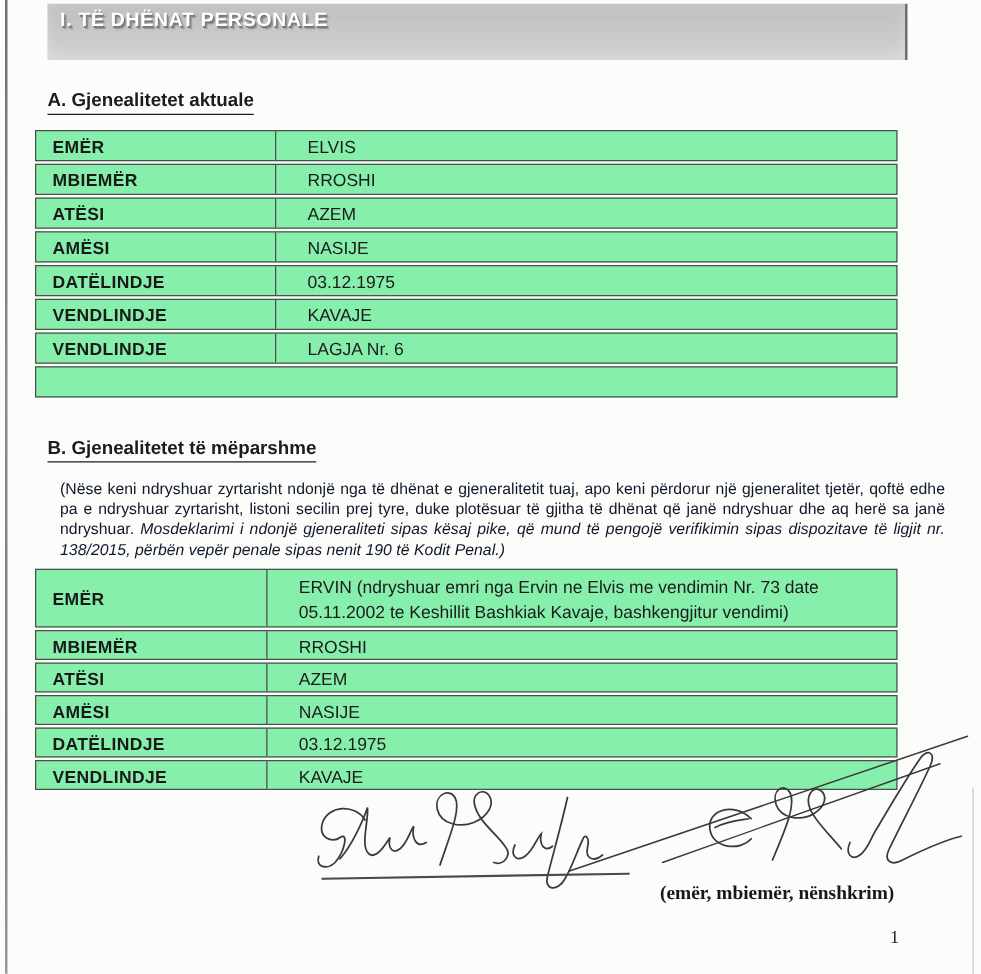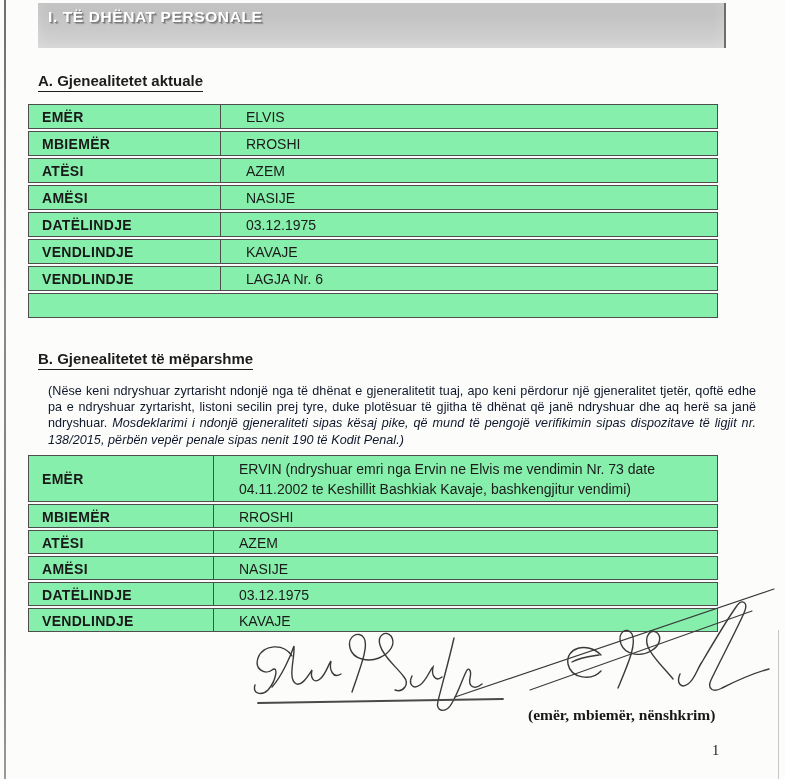--- a/index.html
+++ b/index.html
@@ -143,21 +143,21 @@
 
   <div class="heading heading-b">
     <span>B. Gjenealitetet të mëparshme</span>
   </div>
 
   <div class="note"><span>(Nëse keni ndryshuar zyrtarisht ndonjë nga të dhënat e gjeneralitetit tuaj, apo keni përdorur një gjeneralitet tjetër, qoftë edhe pa e ndryshuar zyrtarisht, listoni secilin prej tyre, duke plotësuar të gjitha të dhënat që janë ndryshuar dhe aq herë sa janë ndryshuar. </span><span class="it">Mosdeklarimi i ndonjë gjeneraliteti sipas kësaj pike, që mund të pengojë verifikimin sipas dispozitave të ligjit nr. 138/2015, përbën vepër penale sipas nenit 190 të Kodit Penal.)</span></div>
 
   <div class="table table-b">
     <div class="row tall">
       <div class="cell-label">EMËR</div>
-      <div class="cell-value">ERVIN (ndryshuar emri nga Ervin ne Elvis me vendimin Nr. 73 date 04.11.2002 te Keshillit Bashkiak Kavaje, bashkengjitur vendimi)</div>
+      <div class="cell-value">ERVIN (ndryshuar emri nga Ervin ne Elvis me vendimin Nr. 73 date 05.11.2002 te Keshillit Bashkiak Kavaje, bashkengjitur vendimi)</div>
     </div>
     <div class="row">
       <div class="cell-label">MBIEMËR</div>
       <div class="cell-value">RROSHI</div>
     </div>
     <div class="row">
       <div class="cell-label">ATËSI</div>
       <div class="cell-value">AZEM</div>
     </div>
     <div class="row">

